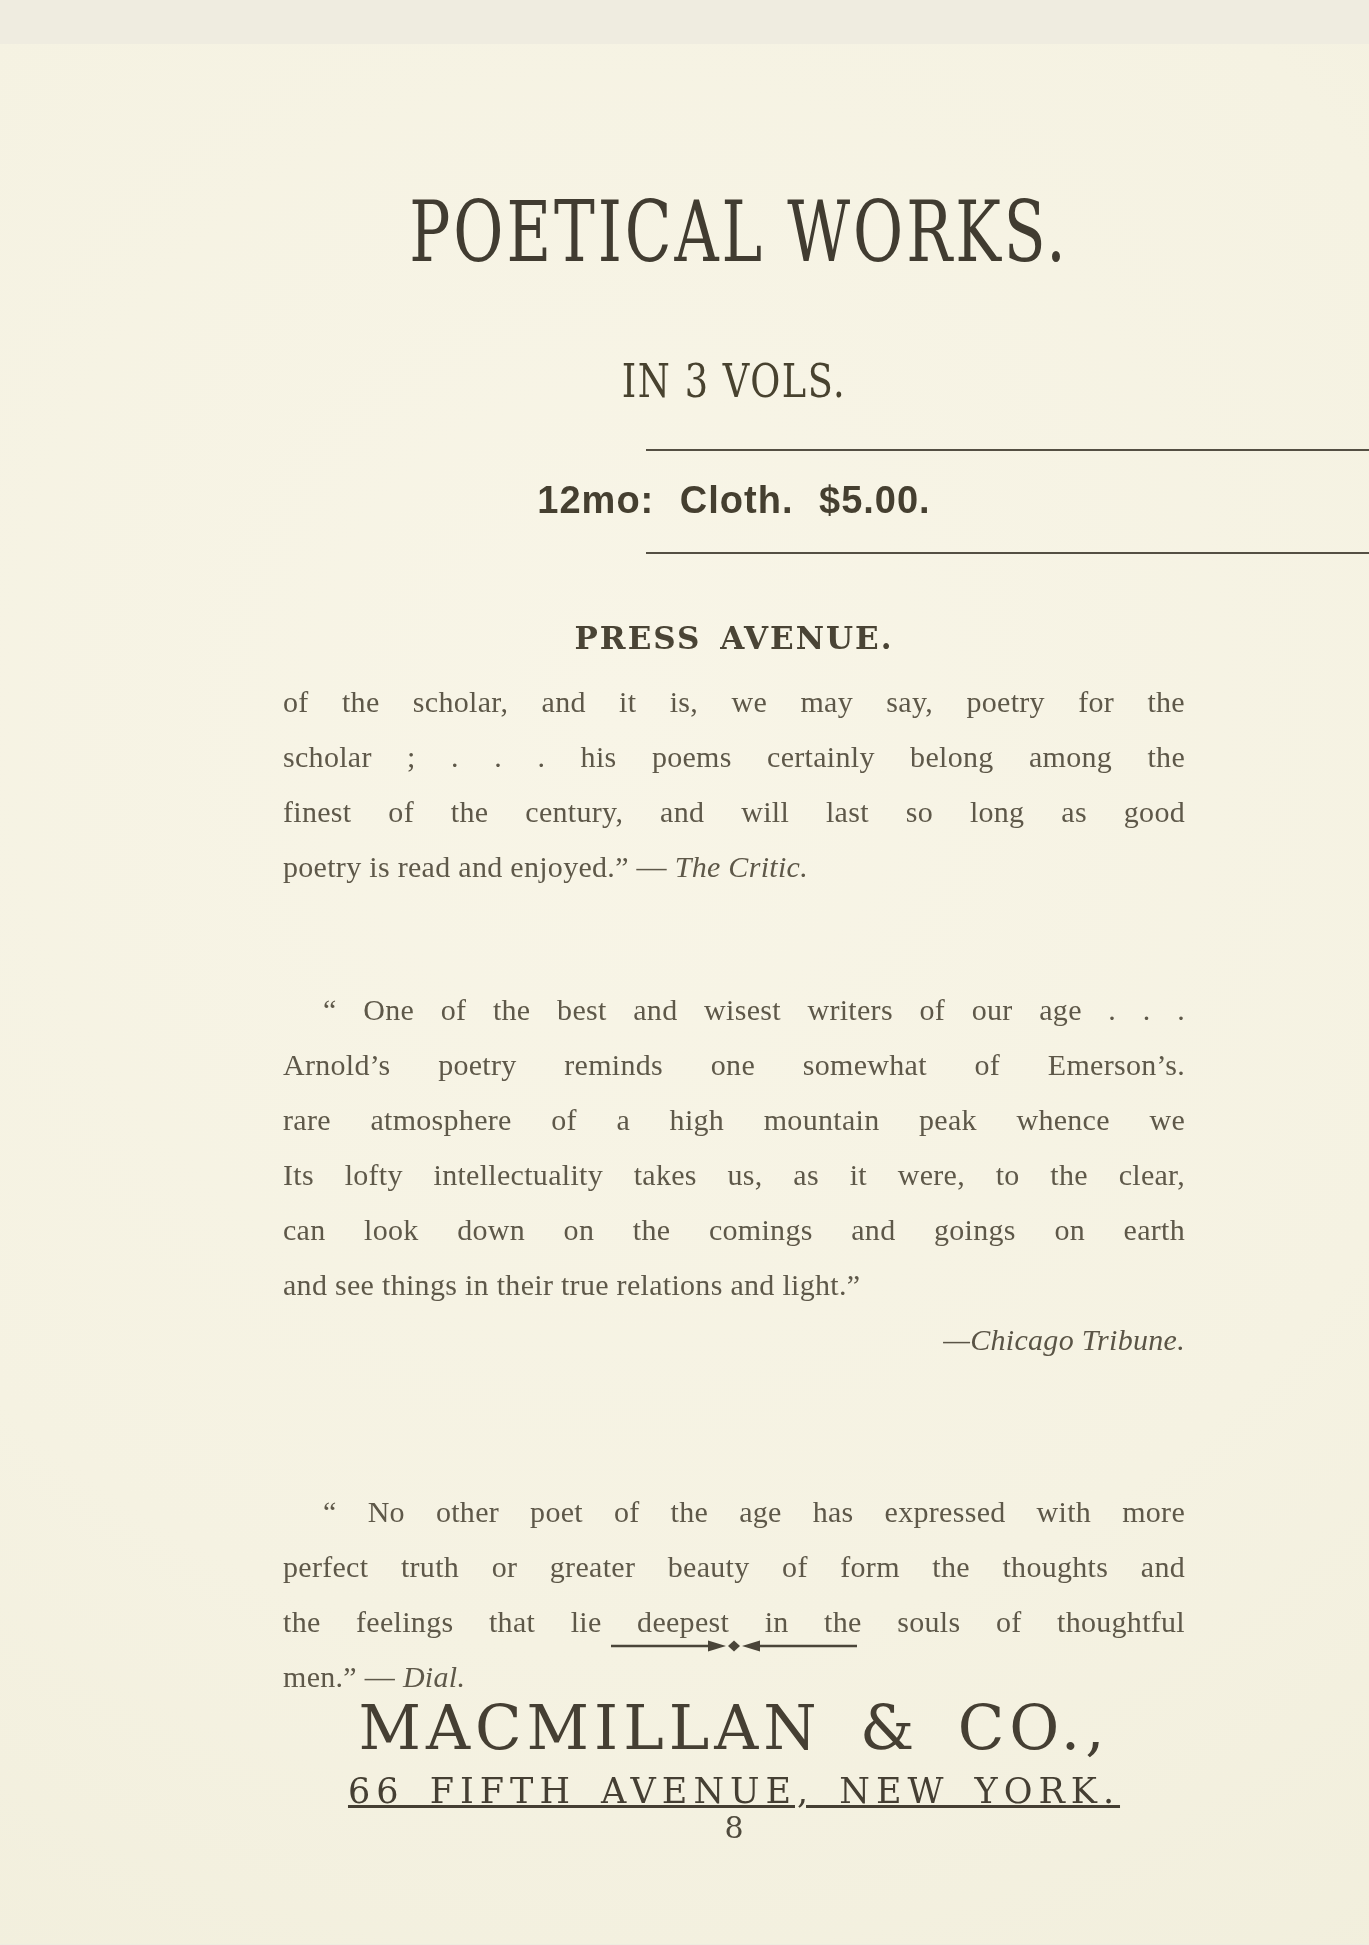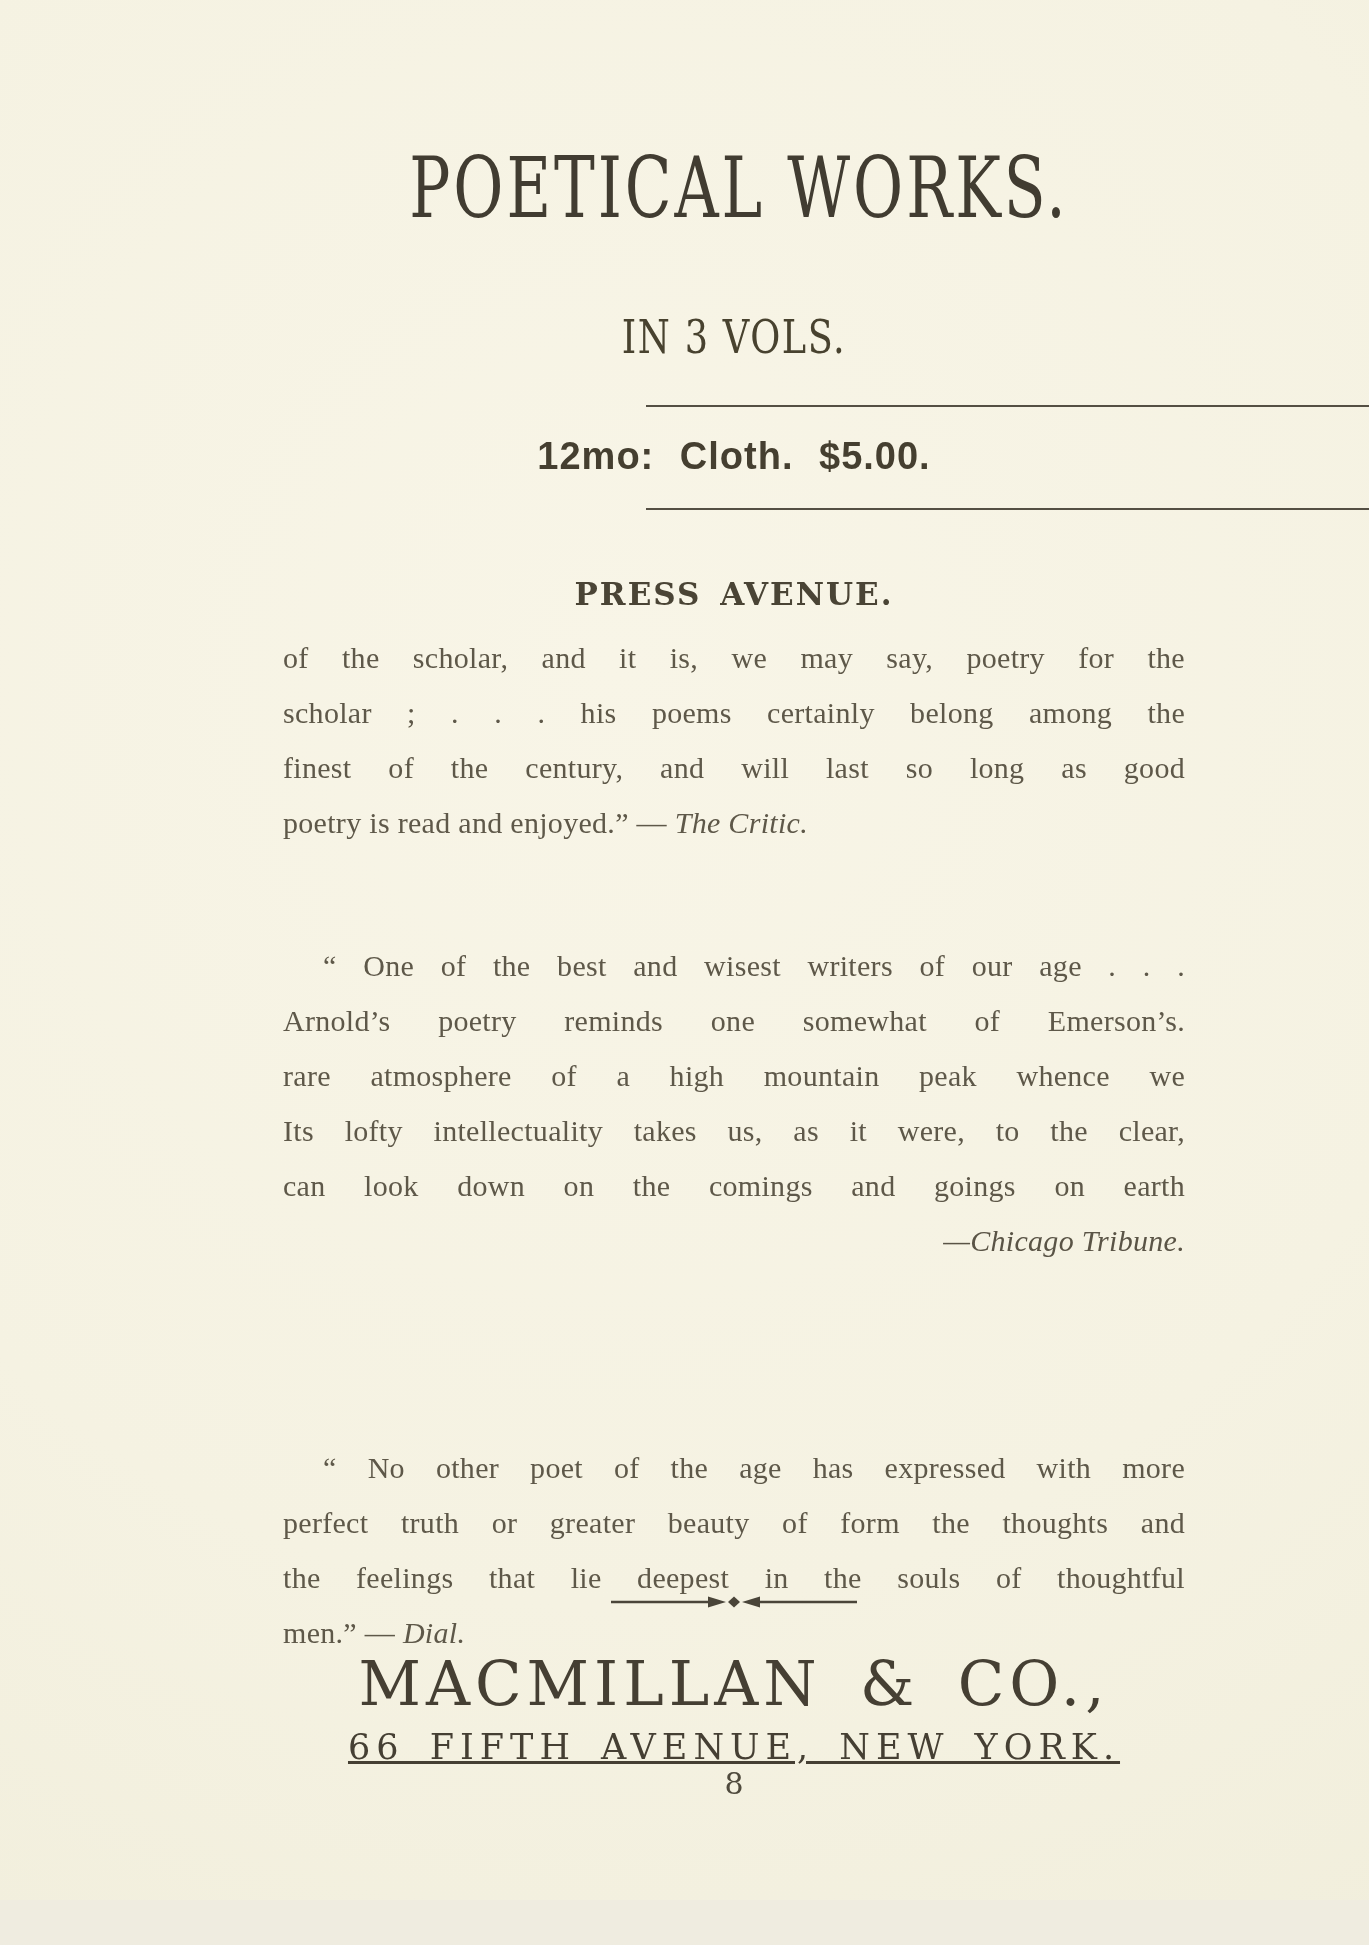--- a/index.html
+++ b/index.html
@@ -7,20 +7,21 @@
     width: 1369px; height: 1945px;
     background: #efece0;
     font-family: "Liberation Serif", serif;
     overflow: hidden;
   }
   .page {
     position: relative;
     width: 1369px; height: 1900px;
     background: radial-gradient(ellipse 120% 90% at 45% 35%, #f8f5e7 0%, #f5f2e2 55%, #f0edda 100%);
     color: #4a4438;
+    margin-top: 44px;
   }
   .column {
     position: absolute;
     left: 283px; top: 0;
     width: 902px; height: 100%;
   }
   .column > div { position: absolute; left: 0; width: 100%; }
 
   .title {
     top: 145px;
@@ -152,20 +153,21 @@
     </div>
 
     <div class="quote q2">
       <div>
           <div class="jline indent">“ One of the best and wisest writers of our age . . .</div>
           <div class="jline">Arnold’s poetry reminds one somewhat of Emerson’s.</div>
           <div class="jline">rare atmosphere of a high mountain peak whence we</div>
           <div class="jline">Its lofty intellectuality takes us, as it were, to the clear,</div>
           <div class="jline">can look down on the comings and goings on earth</div>
         </div>
+      <div class="qlast"><span>and see things in their true relations and light.”</span><span class="src"></span></div>
       <div class="attr">—Chicago Tribune.</div>
     </div>
 
     <div class="quote q3">
       <div>
           <div class="jline indent">“ No other poet of the age has expressed with more</div>
           <div class="jline">perfect truth or greater beauty of form the thoughts and</div>
           <div class="jline">the feelings that lie deepest in the souls of thoughtful</div>
         </div>
       <div class="qlast"><span>men.” — </span><span class="src">Dial.</span></div>

